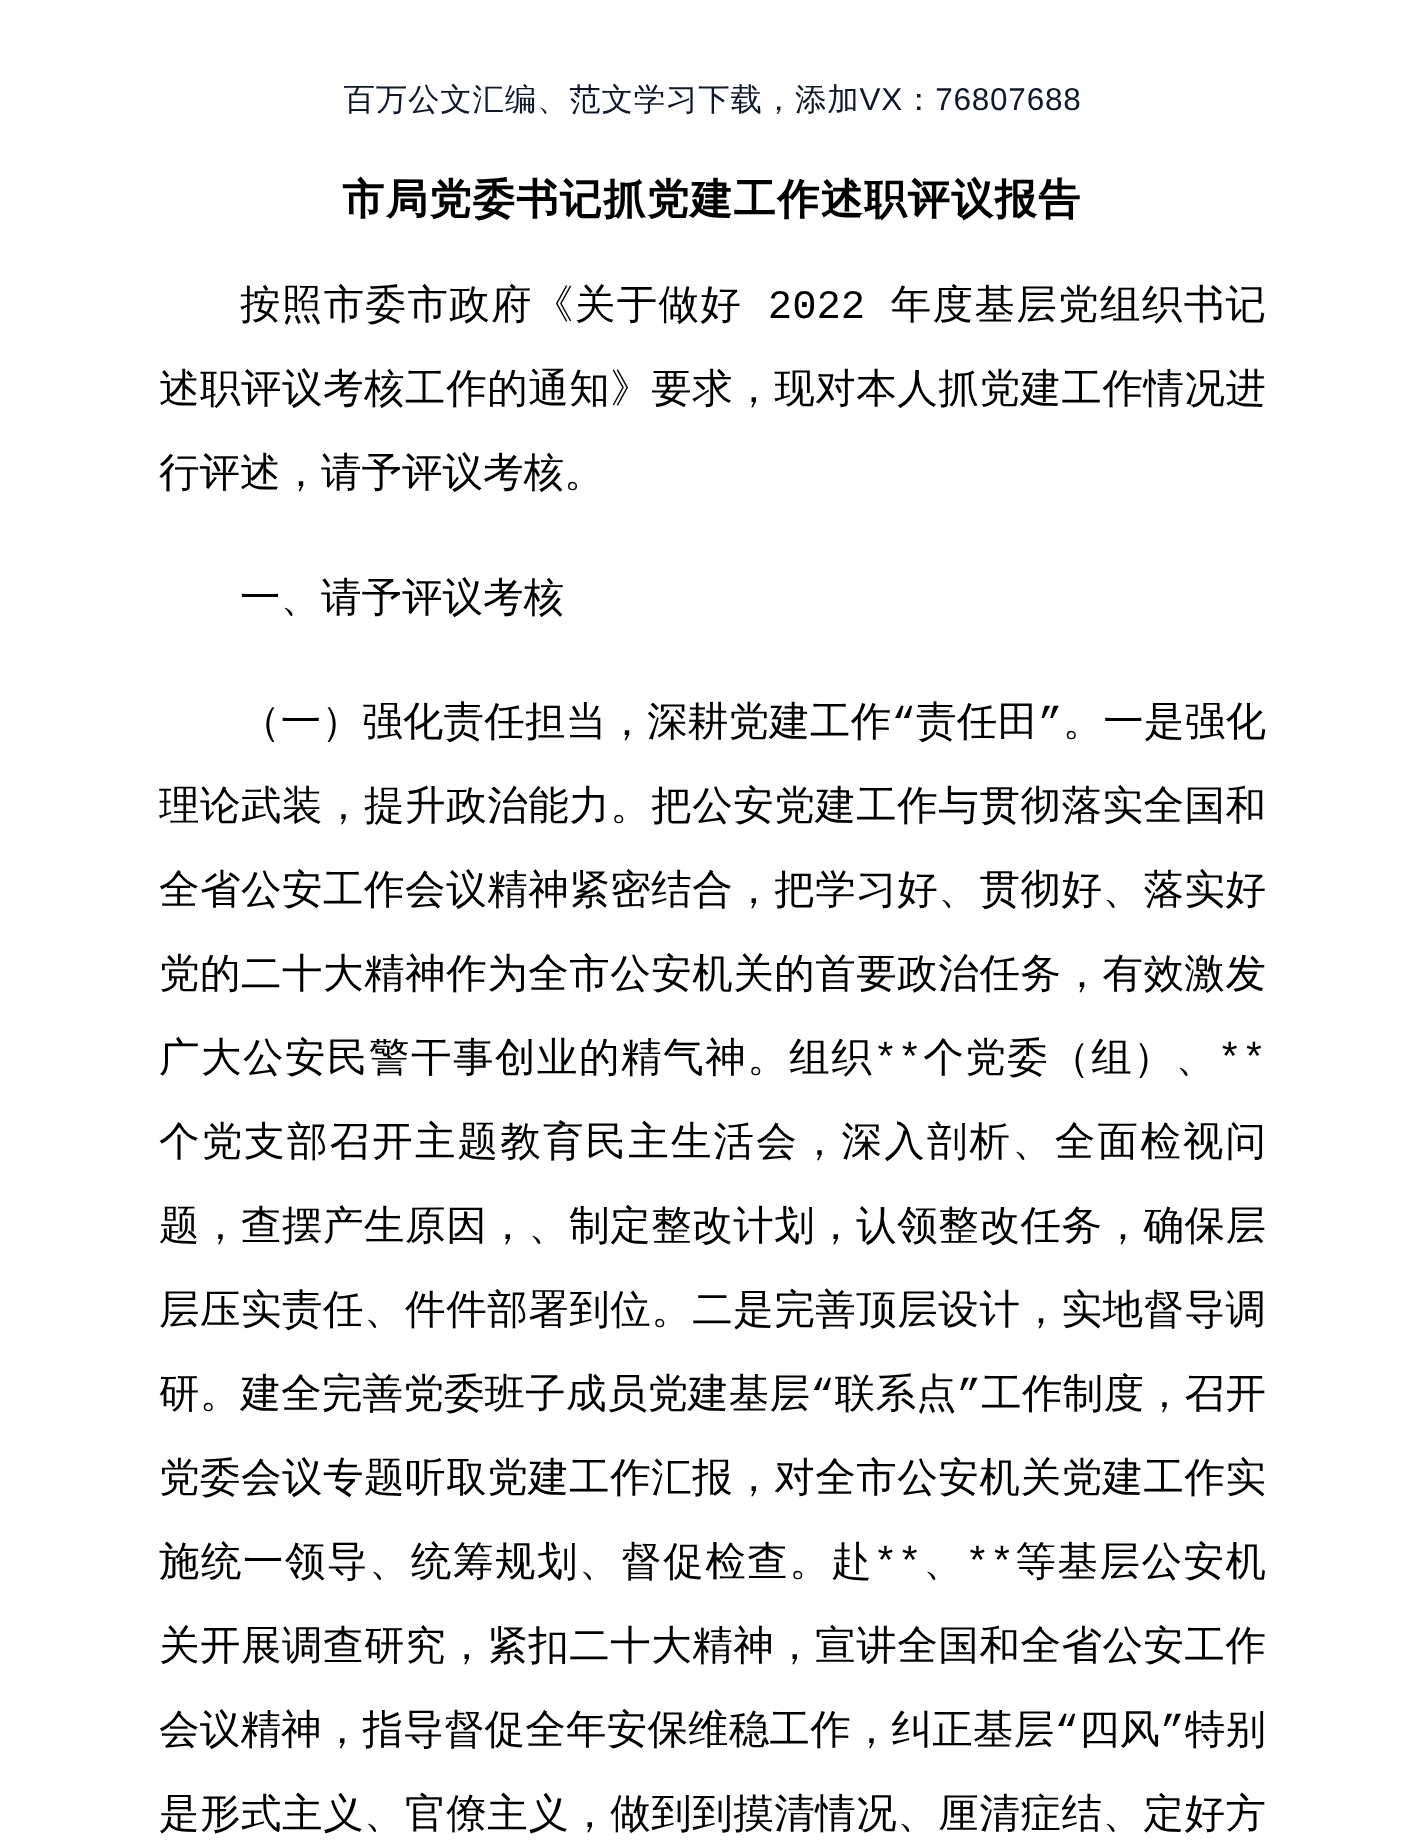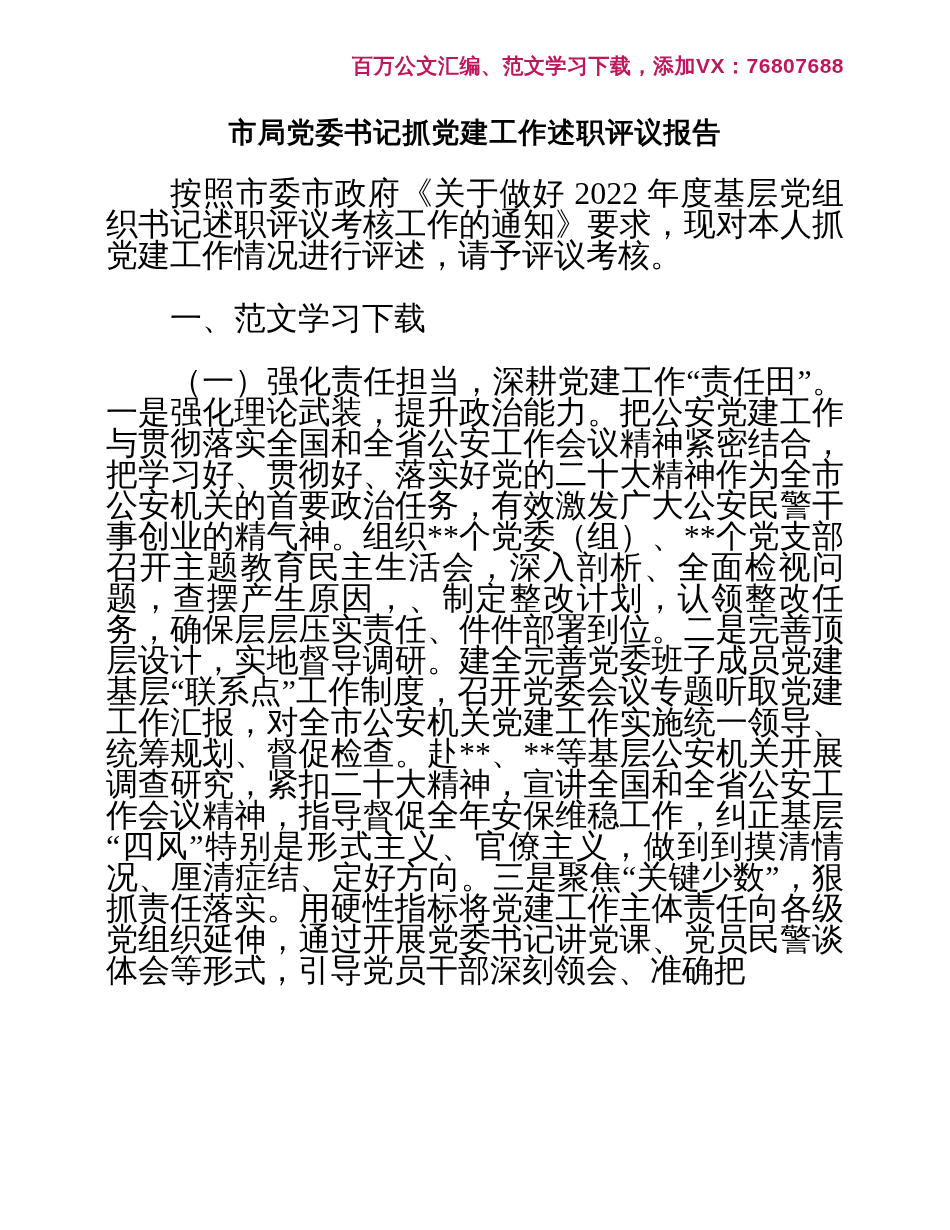--- a/index.html
+++ b/index.html
@@ -16,60 +16,60 @@
   }
   .page {
     position: relative;
     width: 950px;
     height: 1230px;
     box-sizing: border-box;
     padding: 0 106px;
   }
   .watermark {
     margin-top: 52px;
-    text-align: right;
-    color: #be185d;
+    text-align: center;
+    color: #0f172a;
     font-family: "Liberation Sans", "DejaVu Sans", sans-serif;
-    font-weight: bold;
+    font-weight: normal;
     font-size: 21px;
     letter-spacing: 0.5px;
     white-space: nowrap;
   }
   .doc-title {
     margin-top: 34px;
     text-align: center;
     font-family: "Liberation Sans", "DejaVu Sans", sans-serif;
     font-weight: bold;
     font-size: 28px;
     letter-spacing: 1px;
   }
   .body-text {
     margin-top: 26px;
-    font-size: 32px;
-    line-height: 31px;
+    font-size: 27px;
+    line-height: 56px;
     text-align: justify;
     text-justify: inter-ideograph;
     text-indent: 2em;
-    font-family: Liberation Serif, serif;
+    font-family: Liberation Mono, monospace;
   }
   .body-text.heading {
     margin-top: 18px;
   }
   .body-text.tight {
     margin-top: 14px;
   }
 </style>
 </head>
 <body>
 
 <div class="page">
 
   <div class="watermark">百万公文汇编、范文学习下载，添加VX：76807688</div>
 
   <h1 class="doc-title">市局党委书记抓党建工作述职评议报告</h1>
 
   <p class="body-text">按照市委市政府《关于做好 2022 年度基层党组织书记述职评议考核工作的通知》要求，现对本人抓党建工作情况进行评述，请予评议考核。</p>
 
-  <p class="body-text heading">一、范文学习下载</p>
+  <p class="body-text heading">一、请予评议考核</p>
 
   <p class="body-text tight">（一）强化责任担当，深耕党建工作“责任田”。一是强化理论武装，提升政治能力。把公安党建工作与贯彻落实全国和全省公安工作会议精神紧密结合，把学习好、贯彻好、落实好党的二十大精神作为全市公安机关的首要政治任务，有效激发广大公安民警干事创业的精气神。组织**个党委（组）、**个党支部召开主题教育民主生活会，深入剖析、全面检视问题，查摆产生原因，、制定整改计划，认领整改任务，确保层层压实责任、件件部署到位。二是完善顶层设计，实地督导调研。建全完善党委班子成员党建基层“联系点”工作制度，召开党委会议专题听取党建工作汇报，对全市公安机关党建工作实施统一领导、统筹规划、督促检查。赴**、**等基层公安机关开展调查研究，紧扣二十大精神，宣讲全国和全省公安工作会议精神，指导督促全年安保维稳工作，纠正基层“四风”特别是形式主义、官僚主义，做到到摸清情况、厘清症结、定好方向。三是聚焦“关键少数”，狠抓责任落实。用硬性指标将党建工作主体责任向各级党组织延伸，通过开展党委书记讲党课、党员民警谈体会等形式，引导党员干部深刻领会、准确把</p>
 
 </div>
 
 </body></html>

